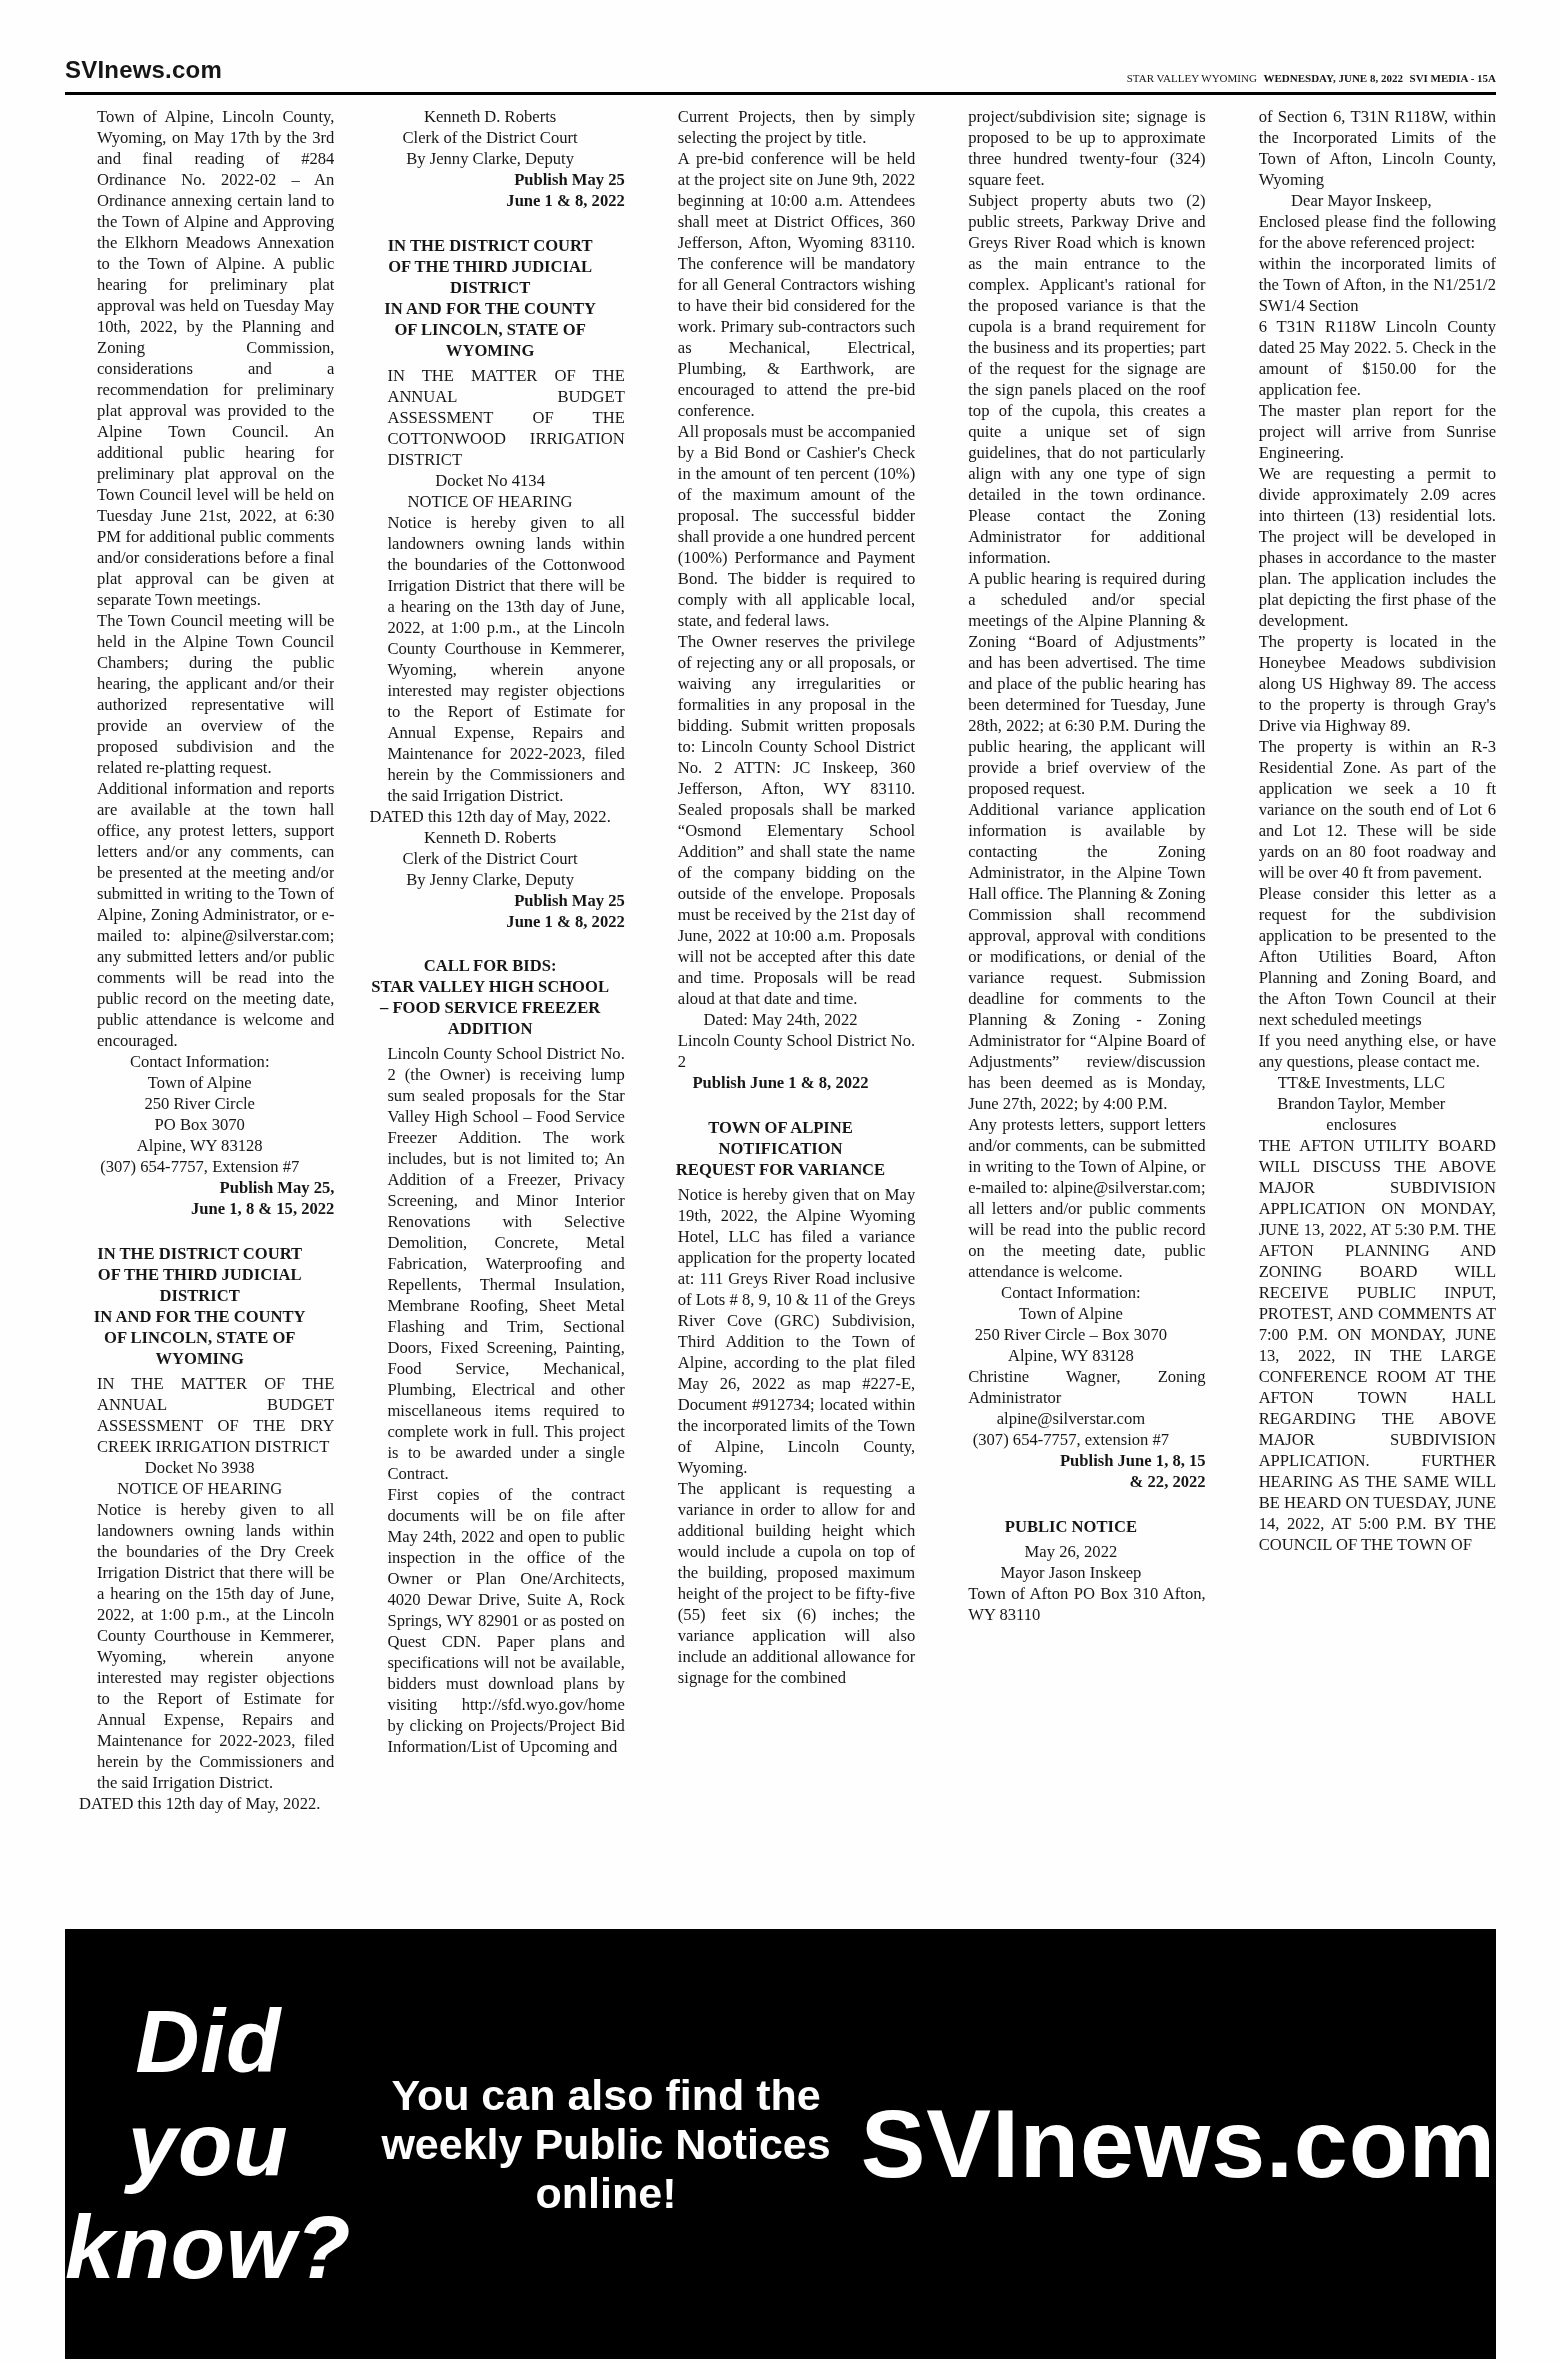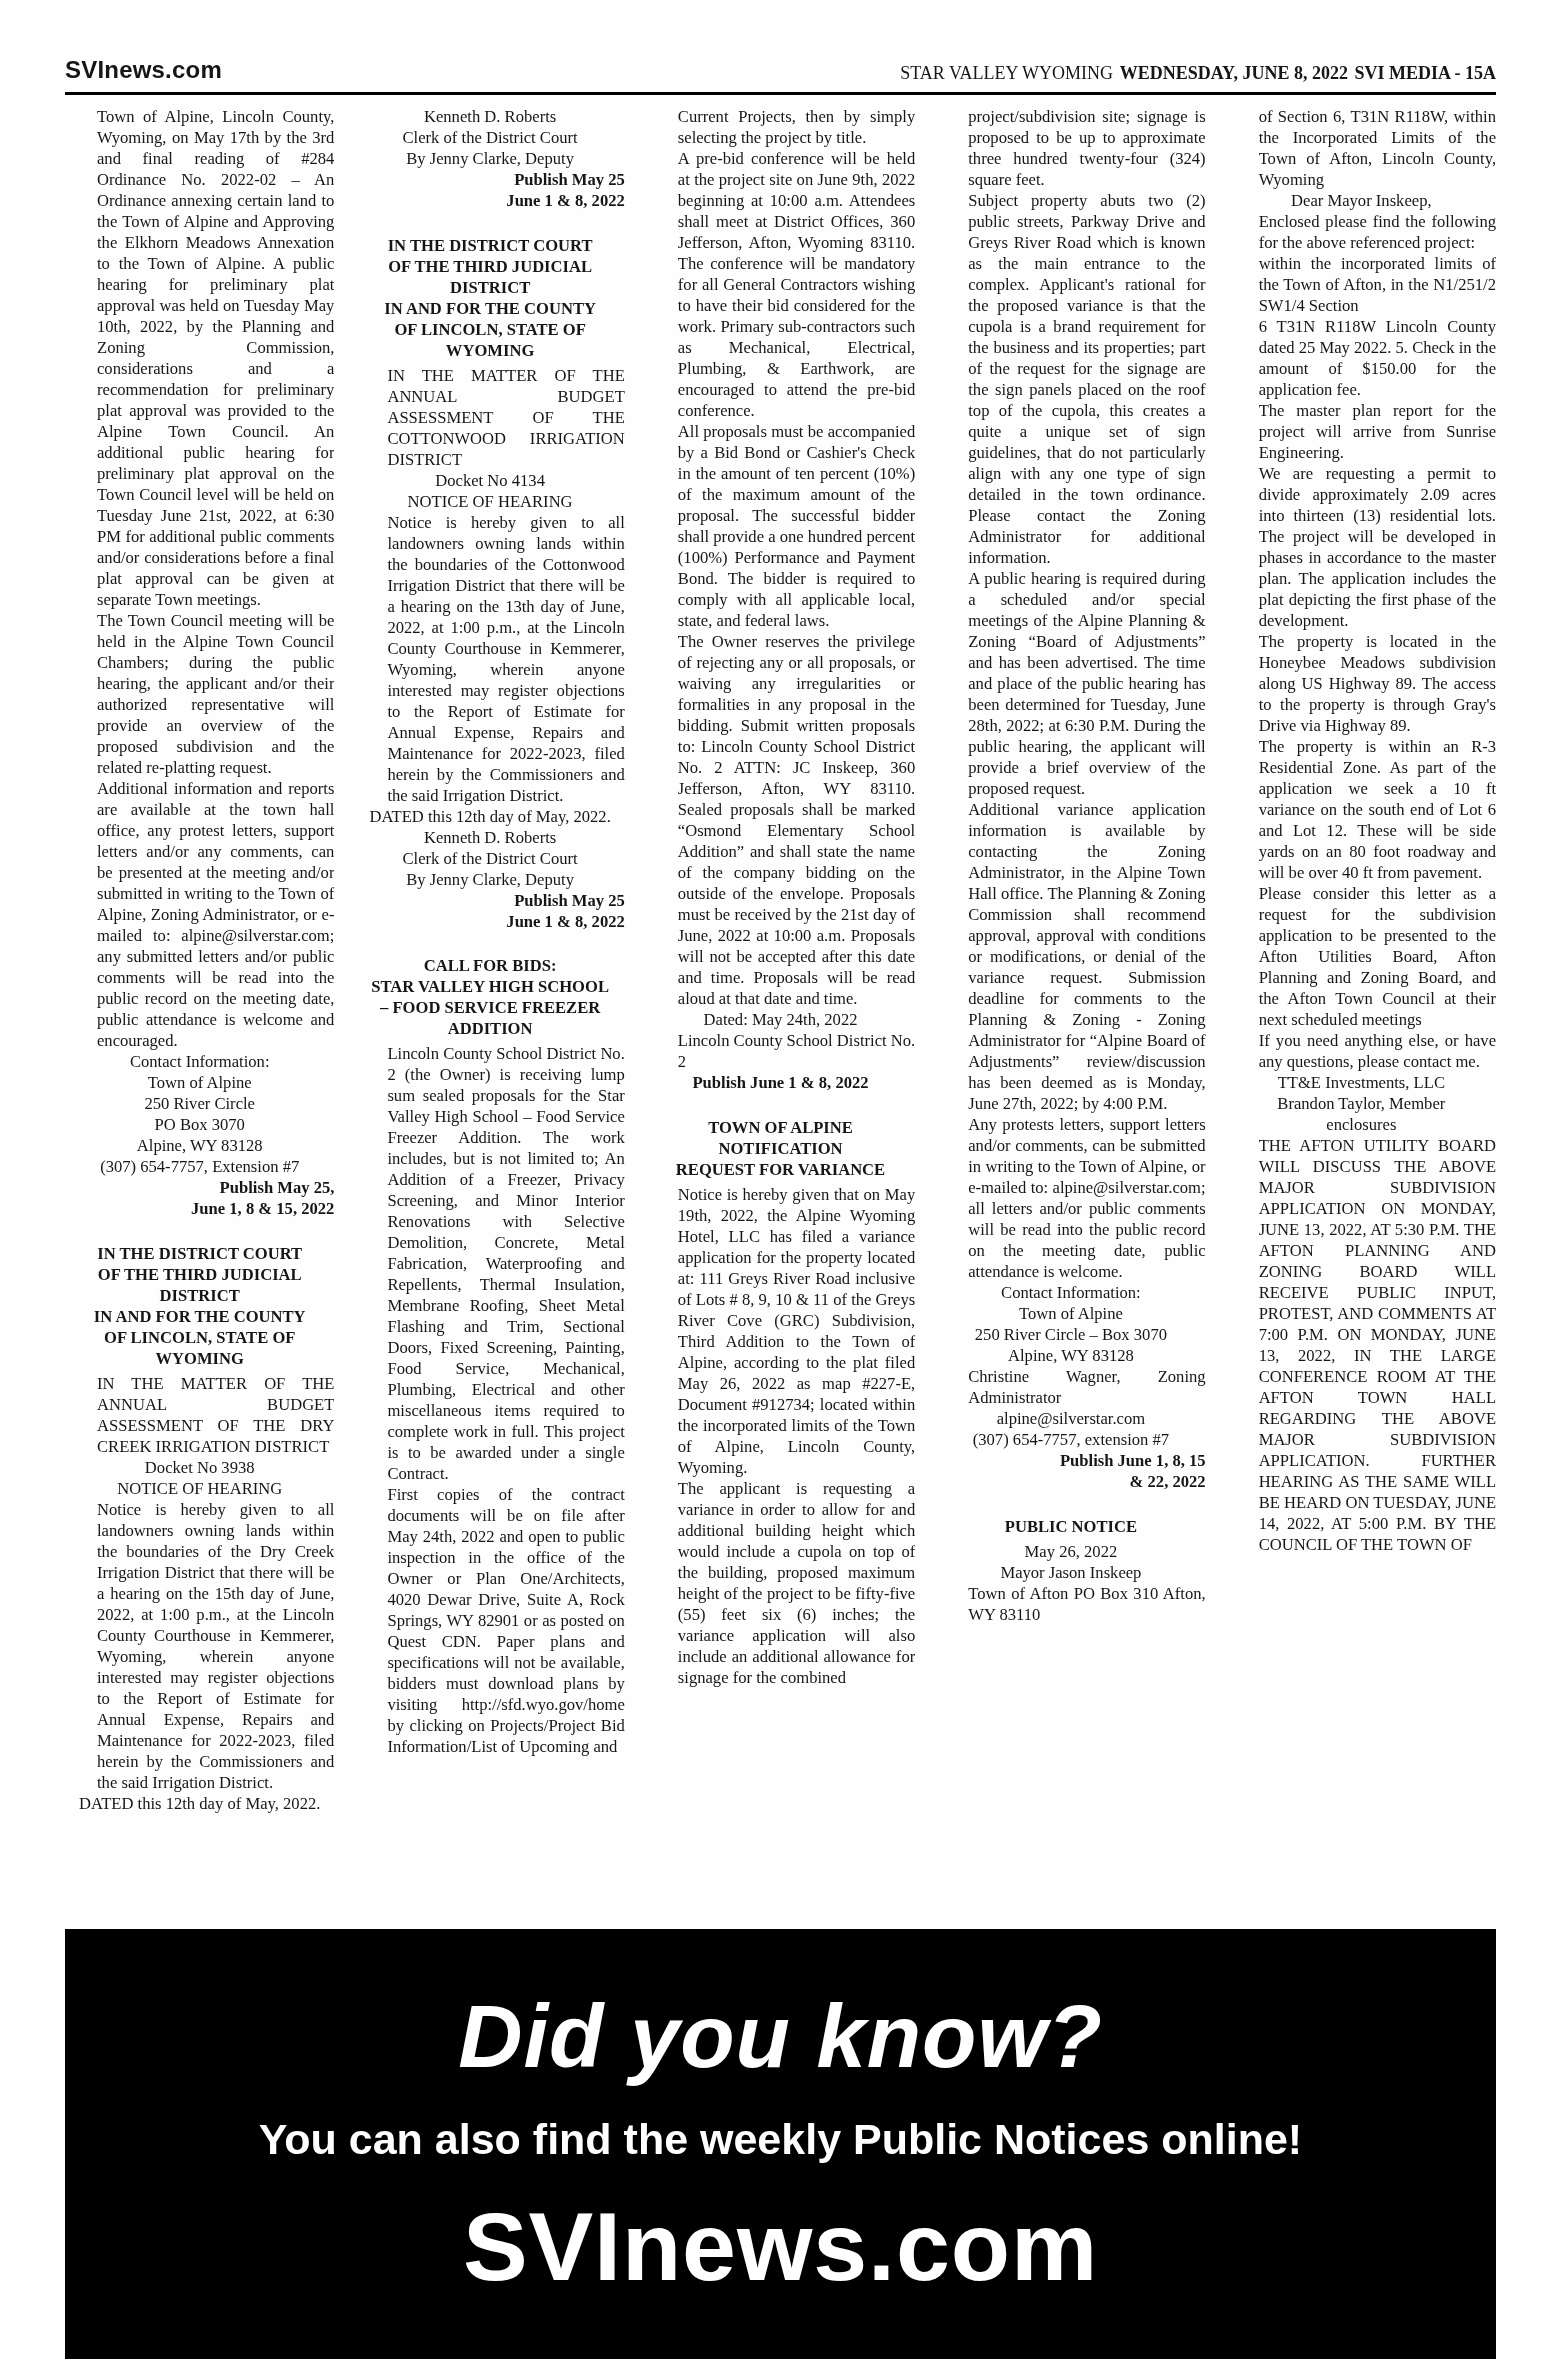--- a/index.html
+++ b/index.html
@@ -18,21 +18,21 @@
     display:flex; justify-content:space-between; align-items:flex-end;
     border-bottom:3.3px solid #000;
     padding-bottom:7.6px;
   }
   .logo {
     font-family:"Liberation Sans", sans-serif;
     font-weight:bold; font-size:24px; letter-spacing:0.2px;
   }
   .header-right {
     font-family:"Liberation Serif", serif;
-    font-size:18px; display:flex; gap:6.6px; align-items:baseline;text-align:center;
+    font-size:11px; display:flex; gap:6.6px; align-items:baseline;text-align:center;
   }
   .hb { font-weight:bold; }
   
   .columns {
     position:absolute; left:65px; right:65px; top:106px; height:1798px;
     display:flex; gap:21px;
   }
   .col {
     flex:1 1 0; min-width:0;
     font-size:16.6px; line-height:21px;
@@ -42,21 +42,21 @@
   .b-line{ text-align:center; }
   .b-h   { font-weight:bold; text-align:center; white-space:pre-line; margin:3.8px 0; }
   .b-pub { font-weight:bold; text-align:right; white-space:pre-line; }
   .b-pub.center { text-align:center; }
   .b-gap { height:20px; }
   
   .banner {
     position:absolute; left:65px; right:65px; top:1929px; height:430px;
     background:#000;
     color:#fff;
-    display:flex; flex-direction:column; align-items:center; justify-content:center;
+    display:flex; flex-direction:row; align-items:center; justify-content:center;
     gap:27.4px;
     font-family:"Liberation Sans", sans-serif;
     text-align:center;
   }
   .banner-title { font-size:89px; font-weight:bold; font-style:italic; letter-spacing:0.9px; }
   .banner-sub   { font-size:43px;  font-weight:bold; }
   .banner-site  { font-size:97px; font-weight:bold; letter-spacing:0.9px; }
 </style>
 </head>
 <body>

